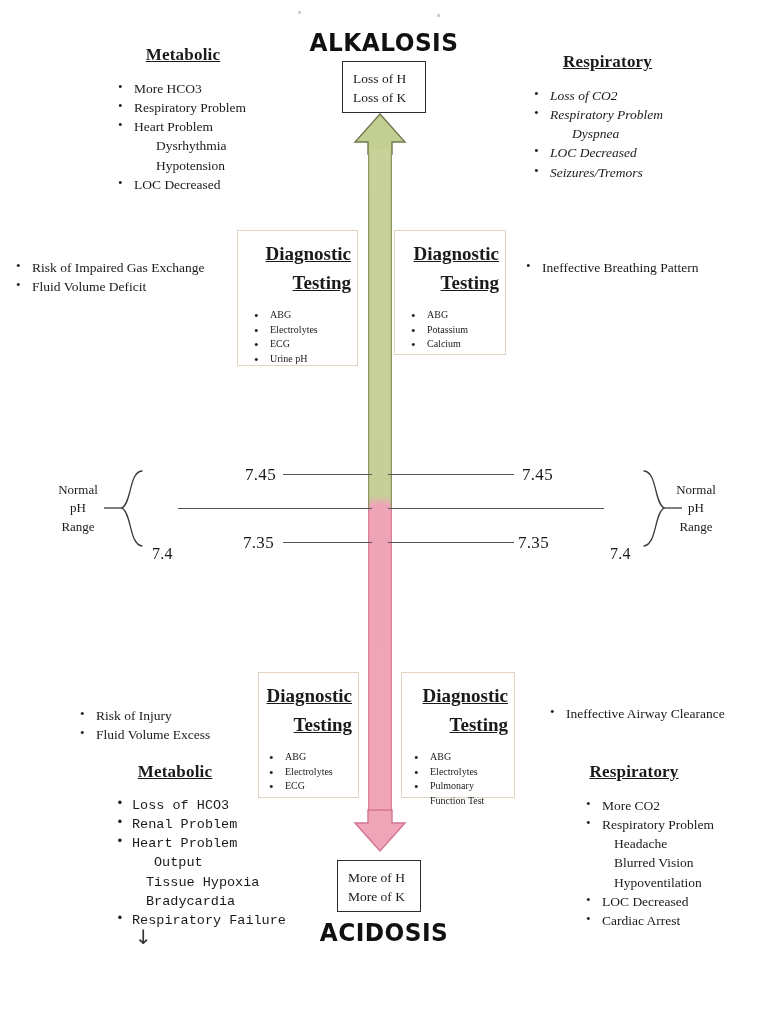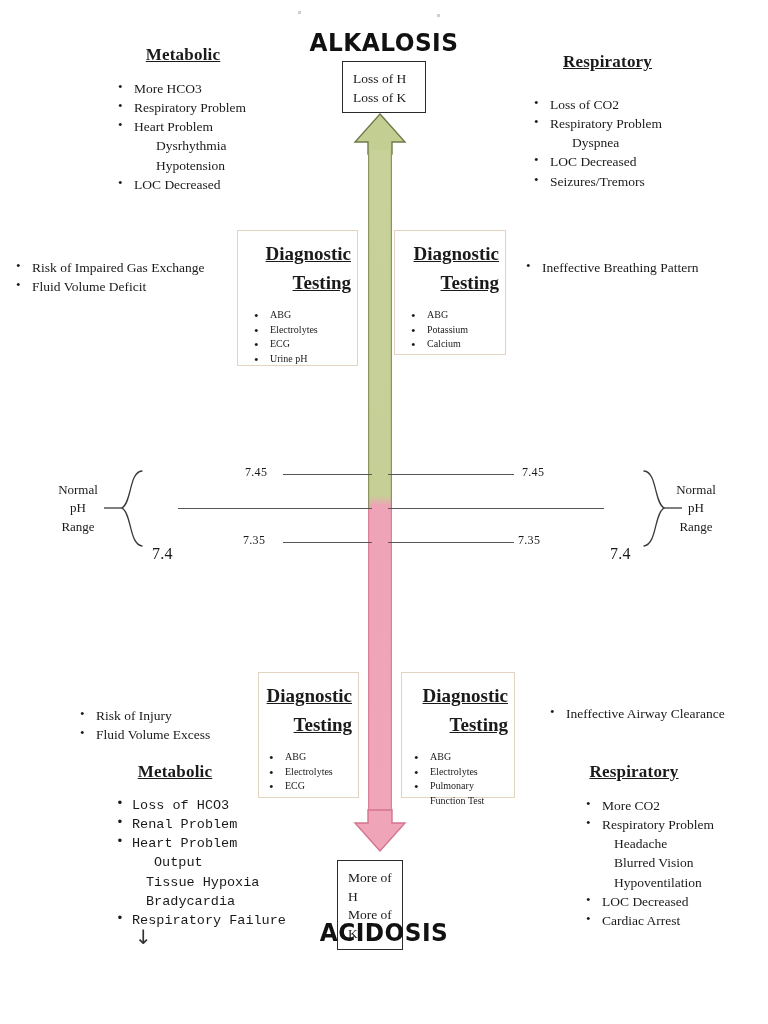--- a/index.html
+++ b/index.html
@@ -97,21 +97,21 @@
   .arrow-svg { display: block; }
 
   
   .phline {
     position: absolute;
     height: 0;
     border-top: 1.3px solid #555;
   }
   .phval {
     position: absolute;
-    font-size: 12px;
+    font-size: 17px;
     letter-spacing: .3px;
   }
   .phval.big { font-size: 16px; margin-top: 47px; }
   .brace {
     position: absolute;
     font-size: 13px;
     text-align: center;
     line-height: 1.42;
   }
   .tiny-arrow {
@@ -172,21 +172,21 @@
       <li class="bullet">Respiratory Problem</li>
       <li class="bullet">Heart Problem</li>
       <li class="sub">Dysrhythmia</li>
       <li class="sub">Hypotension</li>
       <li class="bullet">LOC Decreased</li>
     </ul>
   </div>
 
   <div class="abs" style="left:520px; top:52px; width:215px;">
     <div class="hdg" style="width:175px;">Respiratory</div>
-    <ul class="bul" style="margin-top:23px; margin-left:12px;">
+    <ul class="bul" style="margin-top:14px; margin-left:12px;font-style:italic;">
       <li class="bullet">Loss of CO2</li>
       <li class="bullet">Respiratory Problem</li>
       <li class="sub">Dyspnea</li>
       <li class="bullet">LOC Decreased</li>
       <li class="bullet">Seizures/Tremors</li>
     </ul>
   </div>
 
   <ul class="bul abs" style="left:524px; top:258px; width:230px;">
     <li class="bullet">Ineffective Breathing Pattern</li>
@@ -302,21 +302,21 @@
       <li class="bullet">More CO2</li>
       <li class="bullet">Respiratory Problem</li>
       <li class="sub" style="padding-left:30px;">Headache</li>
       <li class="sub" style="padding-left:30px;">Blurred Vision</li>
       <li class="sub" style="padding-left:30px;">Hypoventilation</li>
       <li class="bullet">LOC Decreased</li>
       <li class="bullet">Cardiac Arrest</li>
     </ul>
   </div>
 
-  <div class="abs ionbox" style="left:337px; top:860px; width:66px;">
+  <div class="abs ionbox" style="left:337px; top:860px; width:84px;">
     <div>More of  H</div>
     <div>More of  K</div>
   </div>
 
   <div class="abs big-title" style="left:268px; top:918px; width:232px;">ACIDOSIS</div>
 
   <div class="tiny-arrow" style="left:135px; top:925px;">↓</div>
 
 </div>
 

